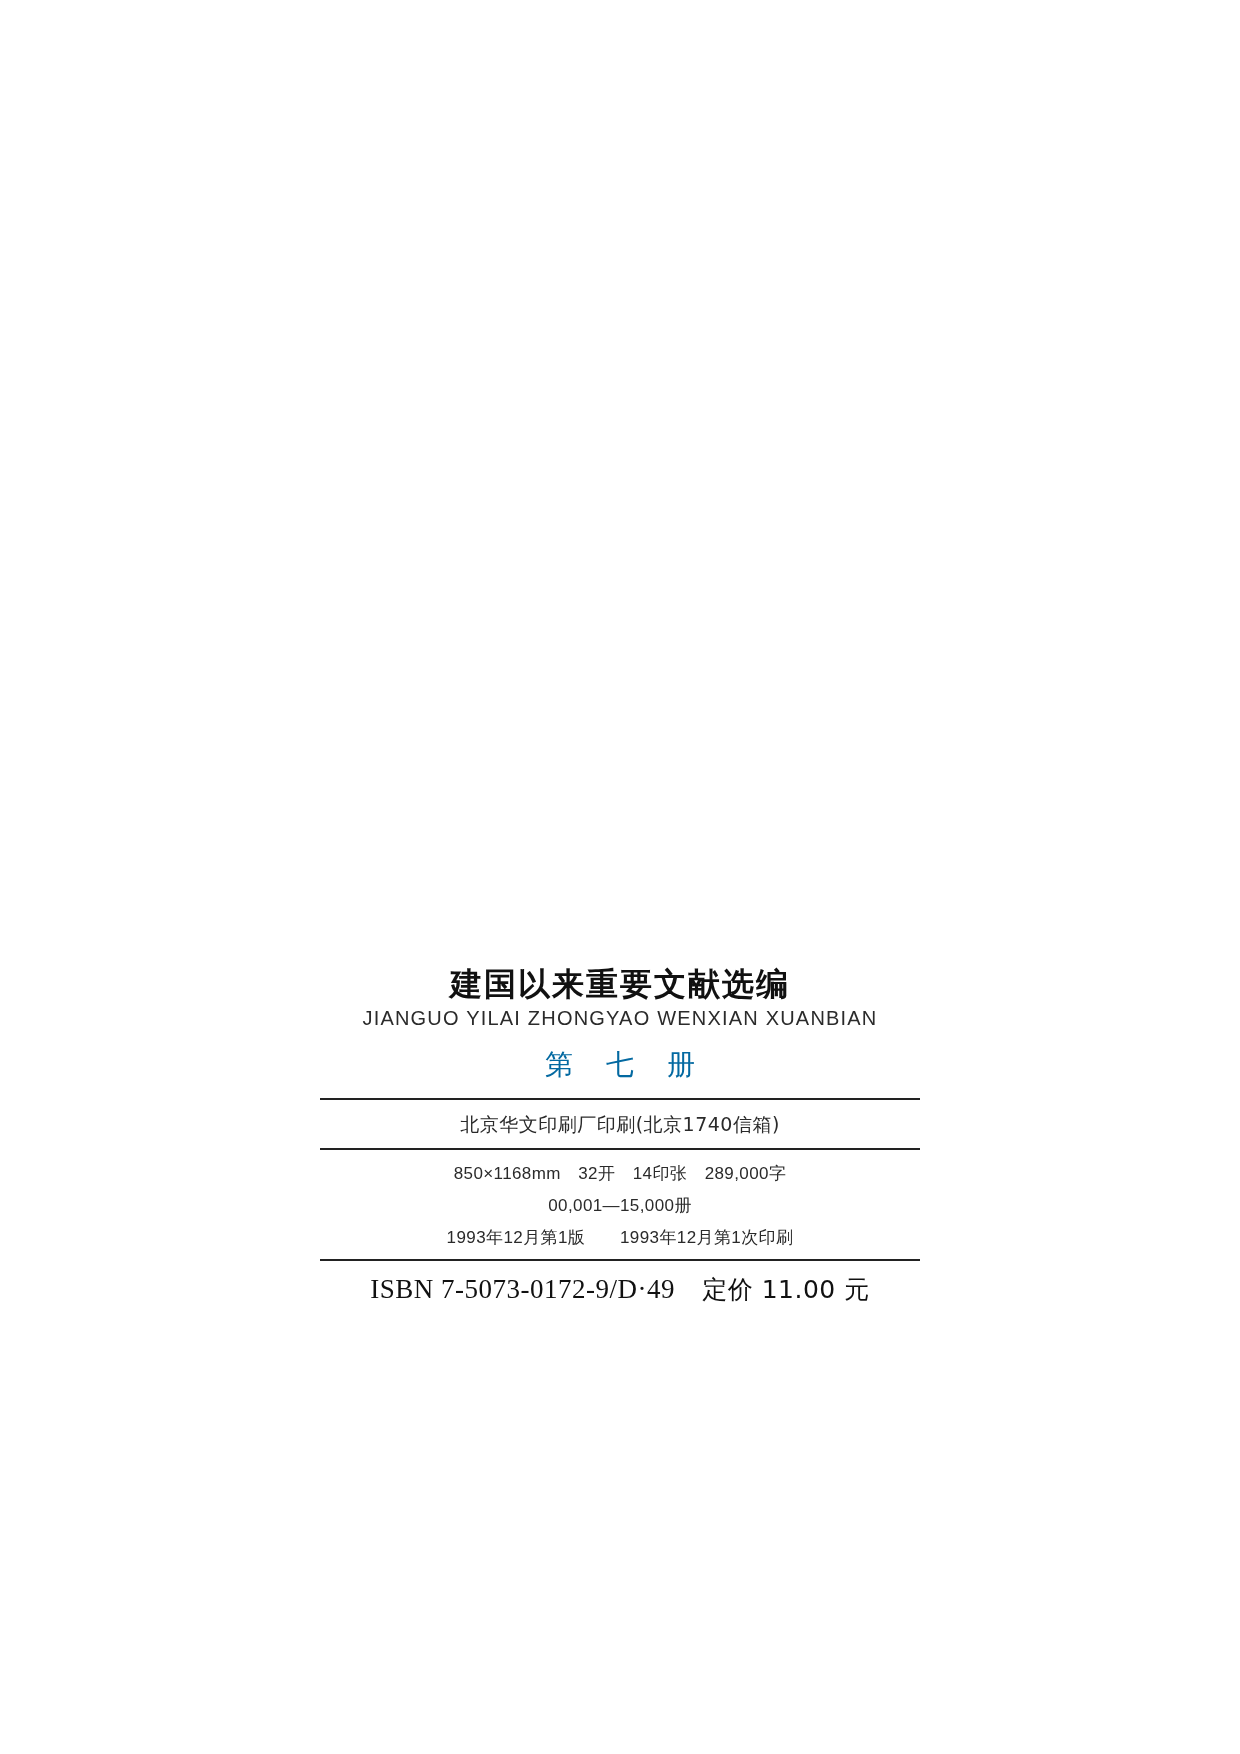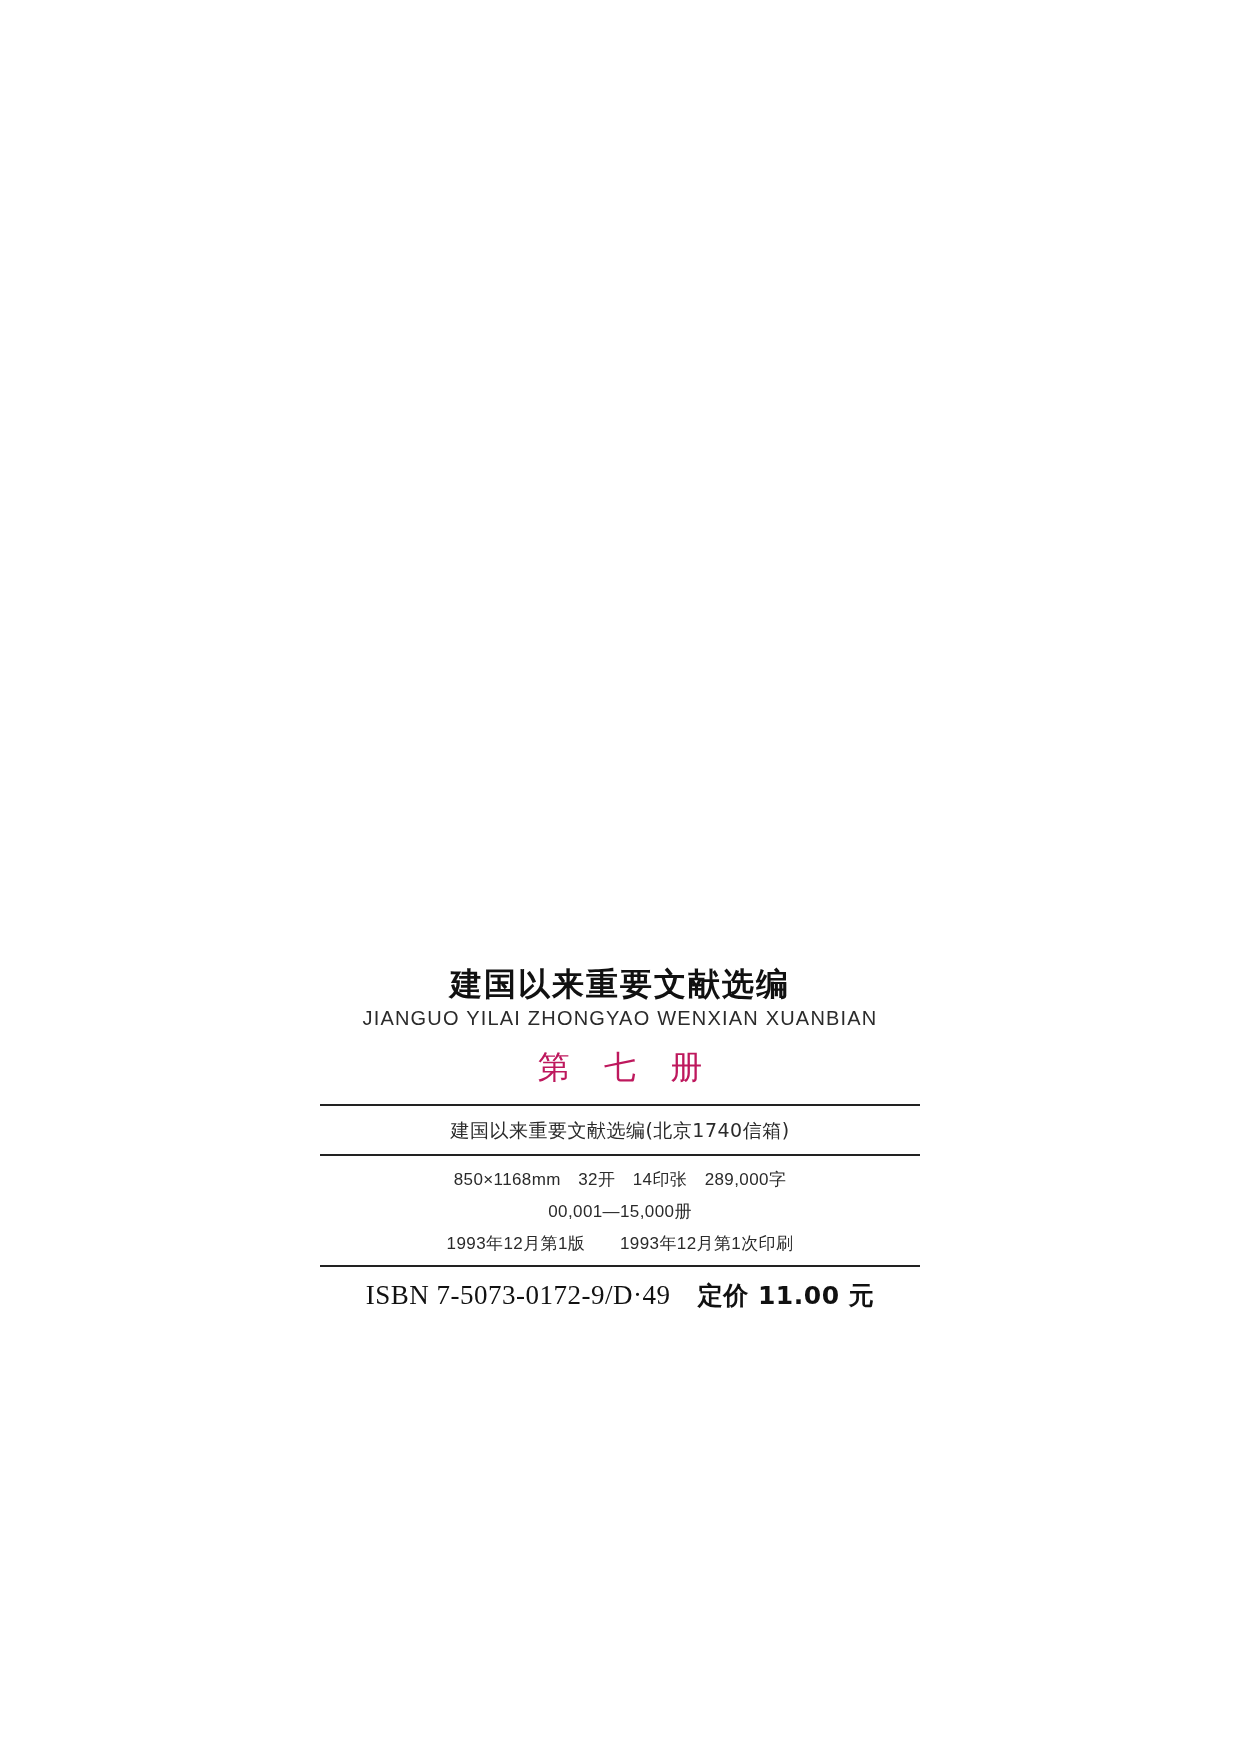--- a/index.html
+++ b/index.html
@@ -40,23 +40,23 @@
     font-size: 20px;
     letter-spacing: 1.2px;
     color: #2b2b2b;
     margin: 0 0 16px 0;
     white-space: nowrap;
     text-align: center;
   }
 
   .volume {
     font-family: "DejaVu Sans", sans-serif;
-    font-size: 32px;
+    font-size: 28px;
     letter-spacing: 12px;
-    color: #be185d;
+    color: #0369a1;
     margin: 0 0 14px 0;
     padding-left: 12px;
   }
 
   .editor {
     font-family: "DejaVu Sans", sans-serif;
     font-size: 20px;
     letter-spacing: 1px;
     color: #2a2a2a;
     margin: 0 0 10px 0;
@@ -93,38 +93,37 @@
     letter-spacing: 0.5px;
     color: #111;
     margin: 6px 0 0 0;
     white-space: nowrap;
   }
 
   .isbn-line .price {
     margin-left: 20px;
     font-family: "DejaVu Sans", sans-serif;
     font-size: 25px;
-    font-weight: bold;
   }
 </style>
 </head>
 <body>
 
 <div class="colophon">
 
   <div class="title-cn">建国以来重要文献选编</div>
 
   <div class="title-pinyin">JIANGUO YILAI ZHONGYAO WENXIAN XUANBIAN</div>
 
   <div class="volume">第 七 册</div>
 
 
   <hr class="rule">
 
-  <div class="pub-line">建国以来重要文献选编(北京1740信箱)</div>
+  <div class="pub-line">北京华文印刷厂印刷(北京1740信箱)</div>
 
 
   <hr class="rule">
 
   <div class="spec-line">850×1168mm　32开　14印张　289,000字</div>
 
   <div class="spec-line">00,001—15,000册</div>
 
   <div class="spec-line">1993年12月第1版　　1993年12月第1次印刷</div>
 

